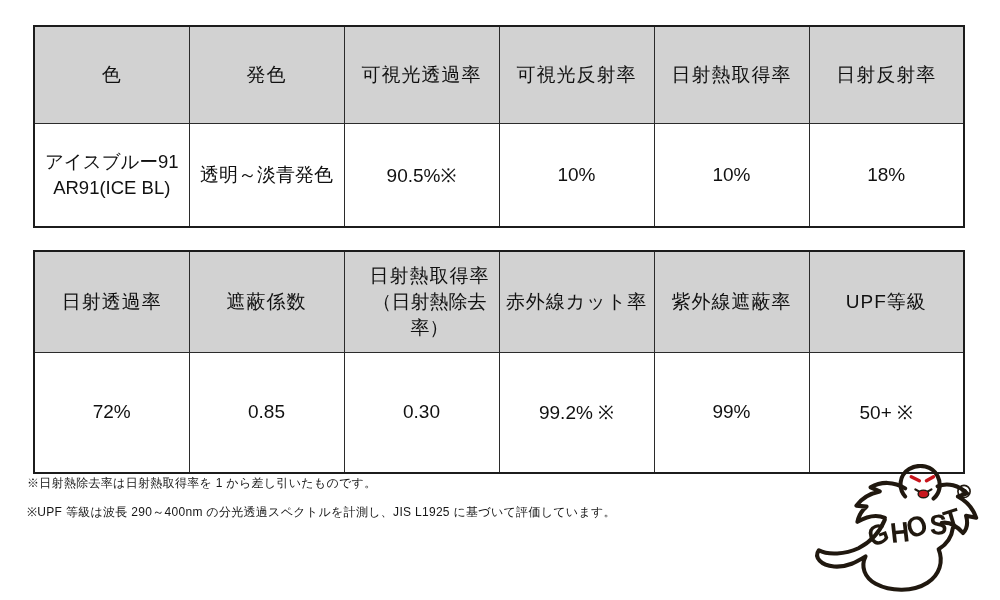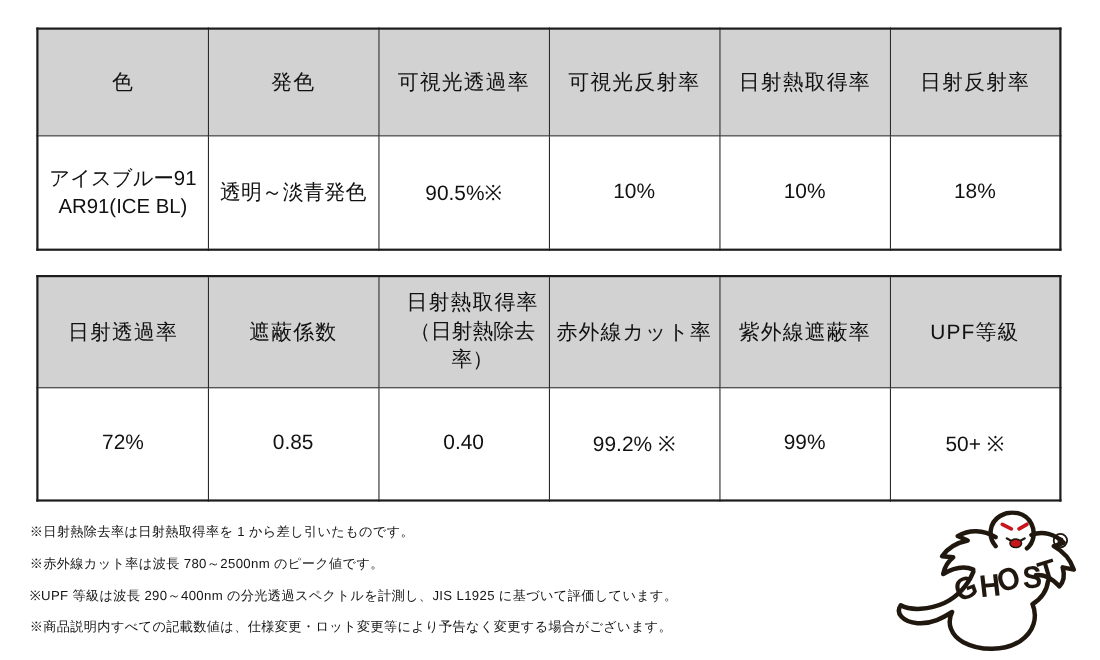--- a/index.html
+++ b/index.html
@@ -26,21 +26,21 @@
     letter-spacing:1px;
   }
   .spec-table td{
     font-size:19px;font-weight:400;
   }
   #table-top{top:25px;}
   #table-top thead tr{height:97px;}
   #table-top tbody tr{height:104px;border-radius:15px;}
   #table-bottom{top:250px;}
   #table-bottom thead tr{height:101px;}
-  #table-bottom tbody tr{height:103px;}
+  #table-bottom tbody tr{height:121px;}
   .two-line div{line-height:26px;padding-left:16px;}
   .cell-color div{line-height:26px;font-size:18.5px;}
   .hdr-sub{letter-spacing:0;}
   .footnotes{
     position:absolute;left:27px;top:469px;width:830px;
     font-size:12px;line-height:29px;color:#161616;
     letter-spacing:.3px;
   }
   .ghost-logo{
     position:absolute;left:808px;top:464px;width:176px;height:134px;
@@ -86,33 +86,31 @@
       </th>
       <th>赤外線カット率</th>
       <th>紫外線遮蔽率</th>
       <th>UPF等級</th>
     </tr>
   </thead>
   <tbody>
     <tr>
       <td>72%</td>
       <td>0.85</td>
-      <td>0.40</td>
+      <td>0.30</td>
       <td>99.2% ※</td>
       <td>99%</td>
       <td>50+ ※</td>
     </tr>
   </tbody>
 </table>
 
 <div class="footnotes">
   <div>※日射熱除去率は日射熱取得率を 1 から差し引いたものです。</div>
-  <div>※赤外線カット率は波長 780～2500nm のピーク値です。</div>
   <div>※UPF 等級は波長 290～400nm の分光透過スペクトルを計測し、JIS L1925 に基づいて評価しています。</div>
-  <div>※商品説明内すべての記載数値は、仕様変更・ロット変更等により予告なく変更する場合がございます。</div>
 </div>
 
 <svg class="ghost-logo" viewBox="0 0 172 132" xmlns="http://www.w3.org/2000/svg">
   <g fill="none" stroke="#20180f" stroke-width="4" stroke-linecap="round" stroke-linejoin="round">
 
     <path d="M 95,32 C 88,24 89,11 99,5 C 109,-1 122,2 127,12 C 131,20 129,29 123,34"></path>
 
     <path d="M 95,24 C 84,17 71,17 61,23 L 70,27 C 60,29 52,34 47,41 L 57,42 C 52,46 49,52 48,57 C 58,51 68,50 75,53"></path>
 
     <path d="M 127,22 C 137,18 148,21 156,29 L 147,32 C 156,37 162,44 165,53 L 155,51 C 157,58 156,64 152,68 C 145,60 137,57 131,58"></path>

